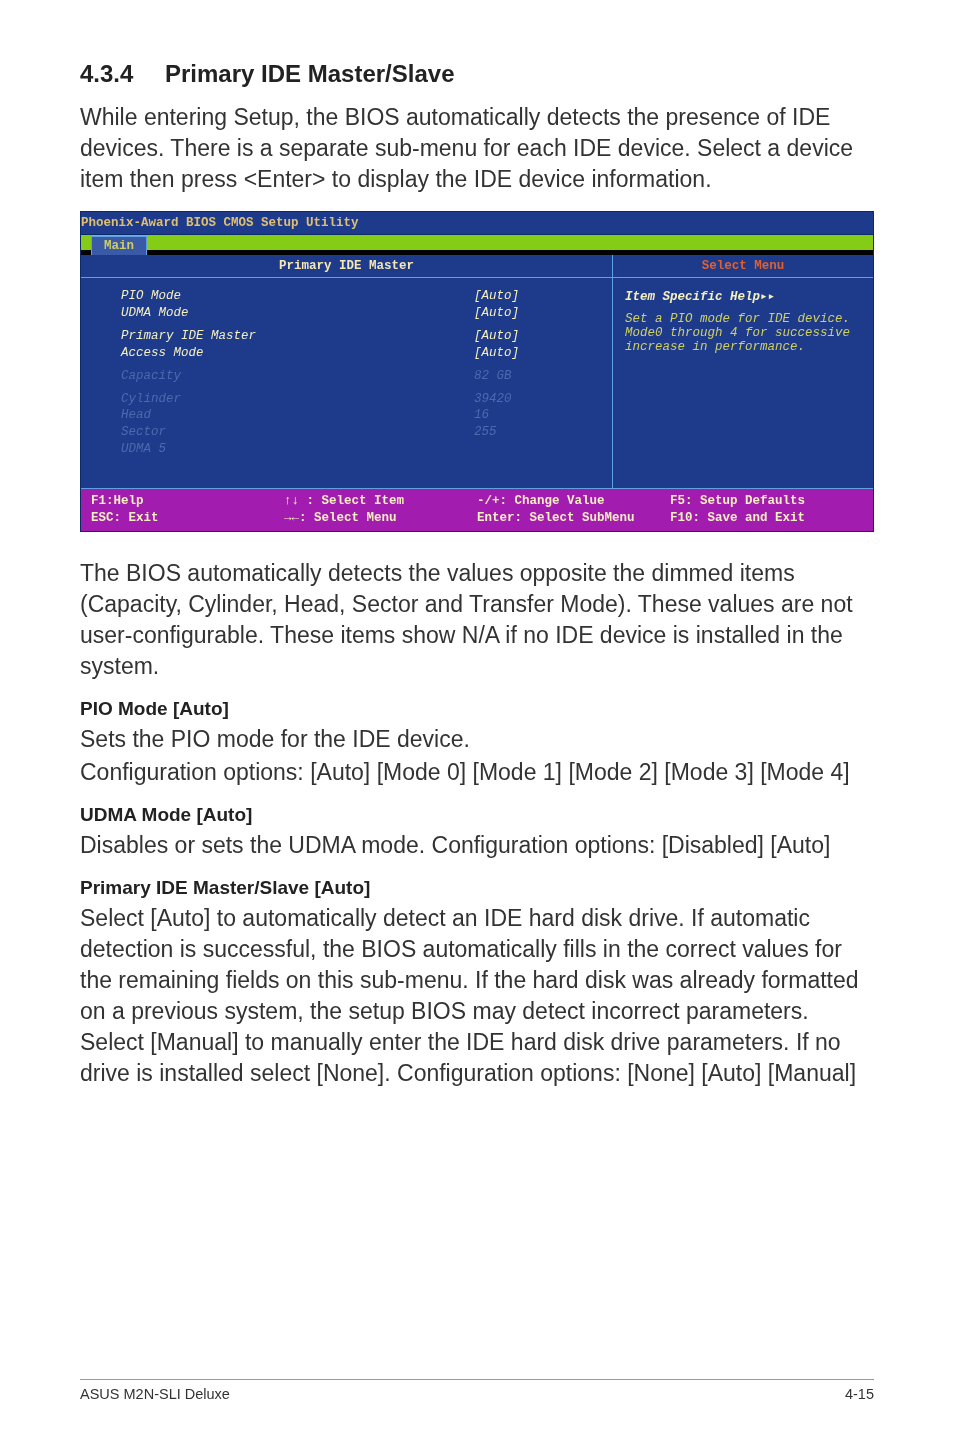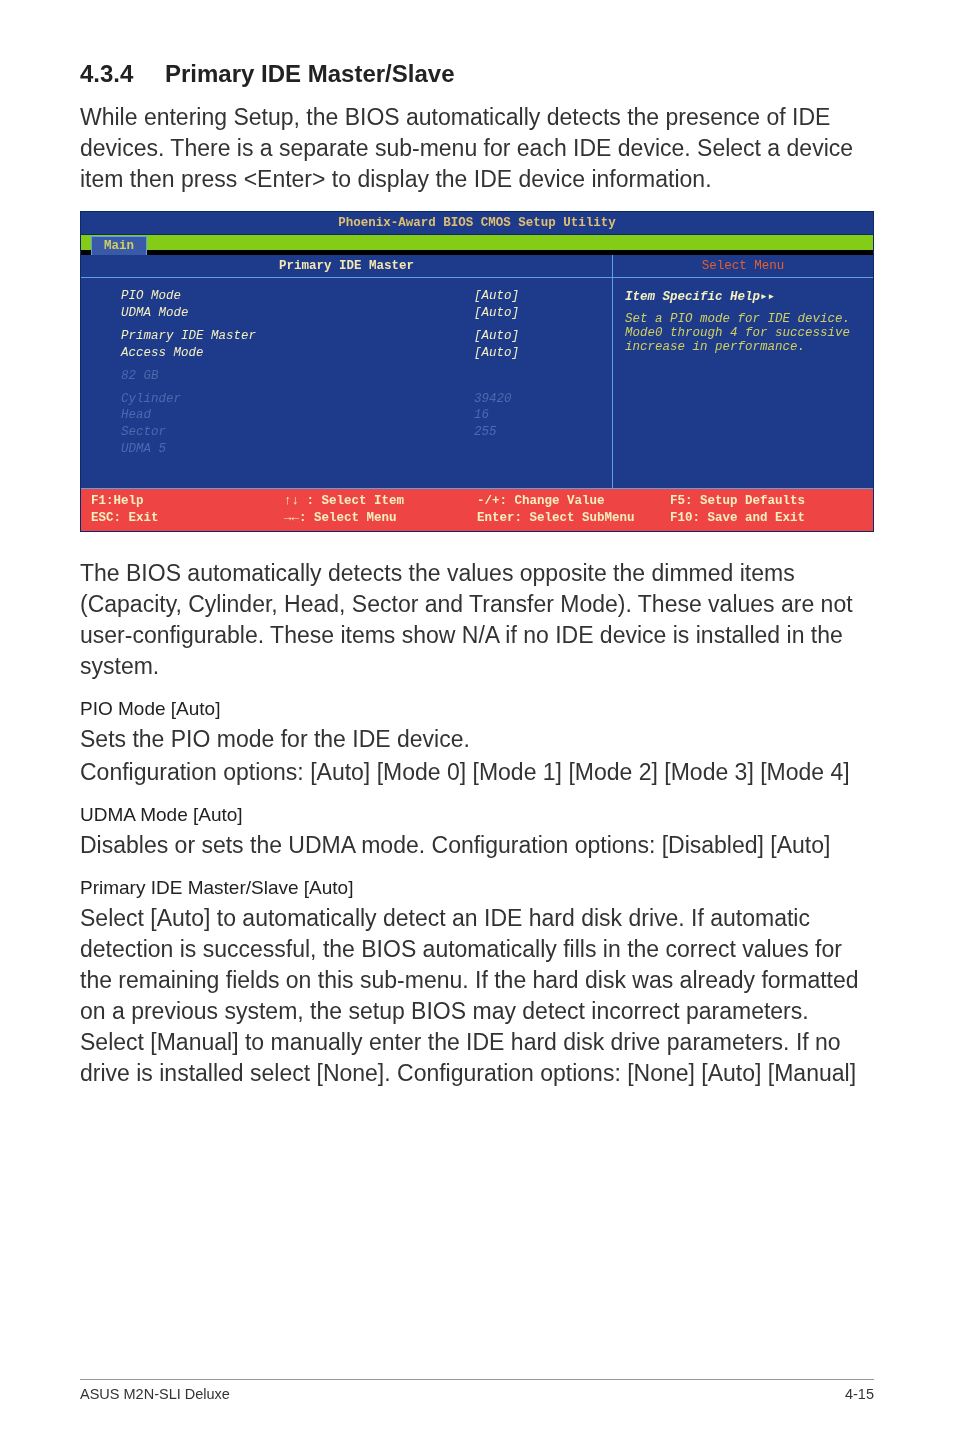--- a/index.html
+++ b/index.html
@@ -30,21 +30,20 @@
     border: 1px solid #0a2a6a;
     font-family: "Courier New", monospace;
     font-size: 12.5px;
     color: #d0d060;
     background: #1e3a8a;
     margin-bottom: 26px;
   }
   .bios-title {
     background: #1e3a8a;
     color: #e0c070;
-    text-align: center;
     padding: 4px 0;
     font-weight: bold;
     border-bottom: 1px solid #0a2a6a;
   }
   .bios-tabs {
     background: #84cc16;
     padding: 0 0 0 10px;
     border-bottom: 5px solid #000000;
     height: 20px;
     position: relative;
@@ -71,21 +70,21 @@
     color: #f5e8b0;
     font-weight: bold;
     padding: 4px 0;
     border-right: 1px solid #5fa0e0;
     border-bottom: 1px solid #5fa0e0;
   }
   .bios-header-right {
     width: 260px;
     text-align: center;
     color: #e06030;
-    font-weight: normal;
+    font-weight: bold;
     padding: 4px 0;
     border-bottom: 1px solid #5fa0e0;
   }
   .bios-body {
     display: flex;
     min-height: 210px;
     background: #1e3a8a;
     font-style: italic;
   }
   .bios-left {
@@ -102,32 +101,32 @@
     display: flex;
     line-height: 1.35;
   }
   .bios-row .k { flex: 1; }
   .bios-row .v { width: 120px; }
   .active { color: #f5f0c0; }
   .dim { color: #4a6ab0; }
   .help-title { color: #f5f0c0; font-weight: bold; }
   .arrows { color: #f5f0c0; }
   .bios-footer {
-    background: #ef4444;
+    background: #a21caf;
     color: #d0d060;
     padding: 4px 10px;
     border-top: 1px solid #5fa0e0;
     line-height: 1.35;
   }
   .bios-footer .cols { display:flex; }
   .bios-footer .c { flex:1; white-space: pre; }
   .ft-hi { color: #f5f0c0; font-weight: bold; }
   h3.sub {
     font-size: 19px;
-    font-weight: normal;
+    font-weight: bold;
     color: #222;
     margin-top: 12px;
     margin-bottom: 4px;
   }
   .footer-area {
     position: absolute;
     bottom: 36px;
     left: 80px;
     right: 80px;
     border-top: 1px solid #999;
@@ -171,20 +170,21 @@
       <div class="bios-row active">
         <span class="k">Primary IDE Master</span>
         <span class="v">[Auto]</span>
       </div>
       <div class="bios-row active">
         <span class="k">Access Mode</span>
         <span class="v">[Auto]</span>
       </div>
       <div class="bios-row" style="height:6px"></div>
       <div class="bios-row dim">
+        <span class="k">Capacity</span>
         <span class="v">82 GB</span>
       </div>
       <div class="bios-row" style="height:6px"></div>
       <div class="bios-row dim">
         <span class="k">Cylinder</span>
         <span class="v">39420</span>
       </div>
       <div class="bios-row dim">
         <span class="k">Head</span>
         <span class="v">16</span>

